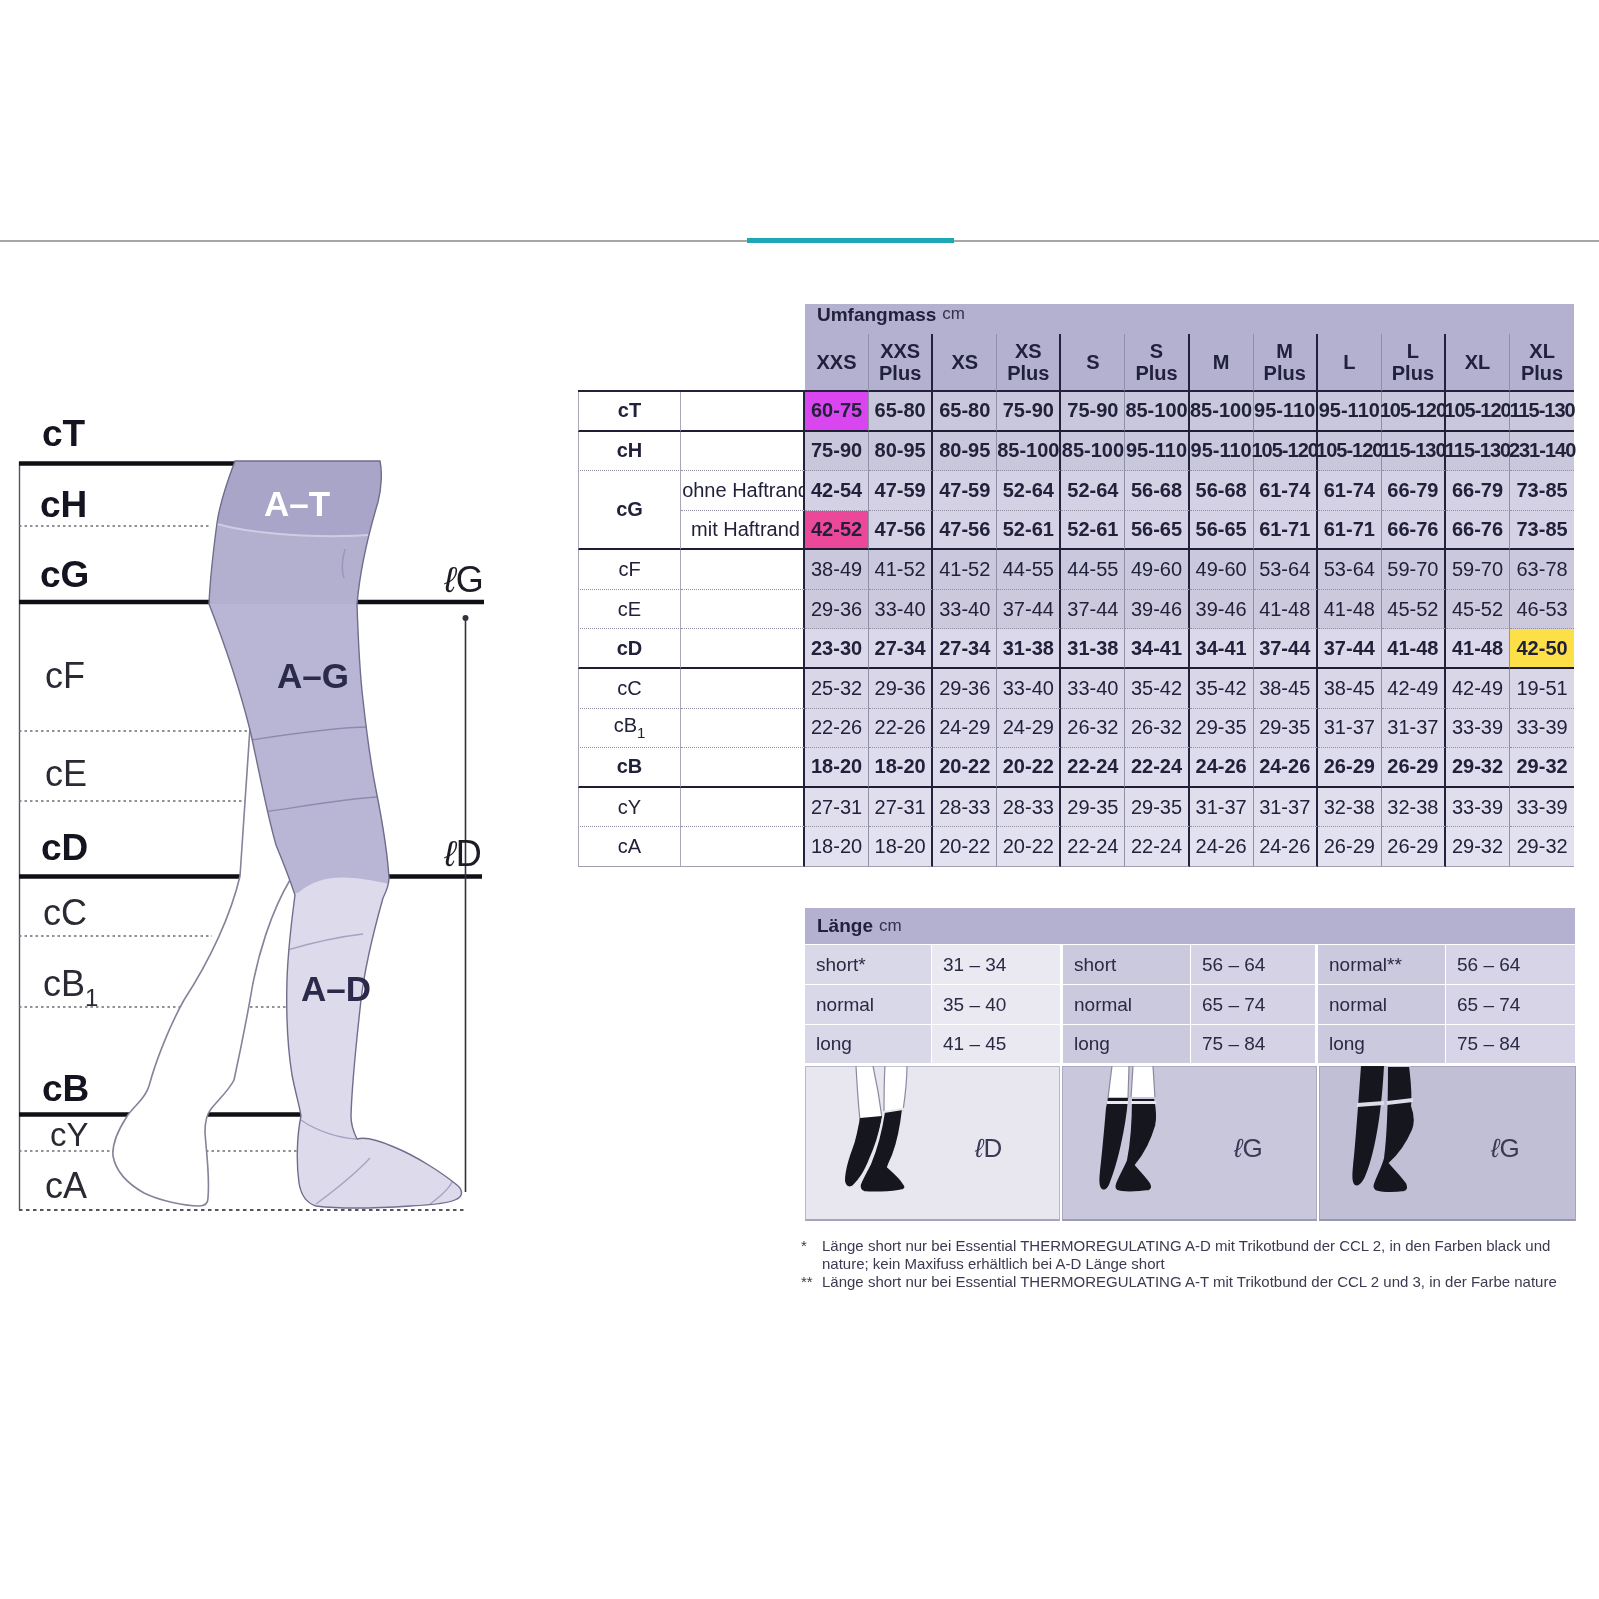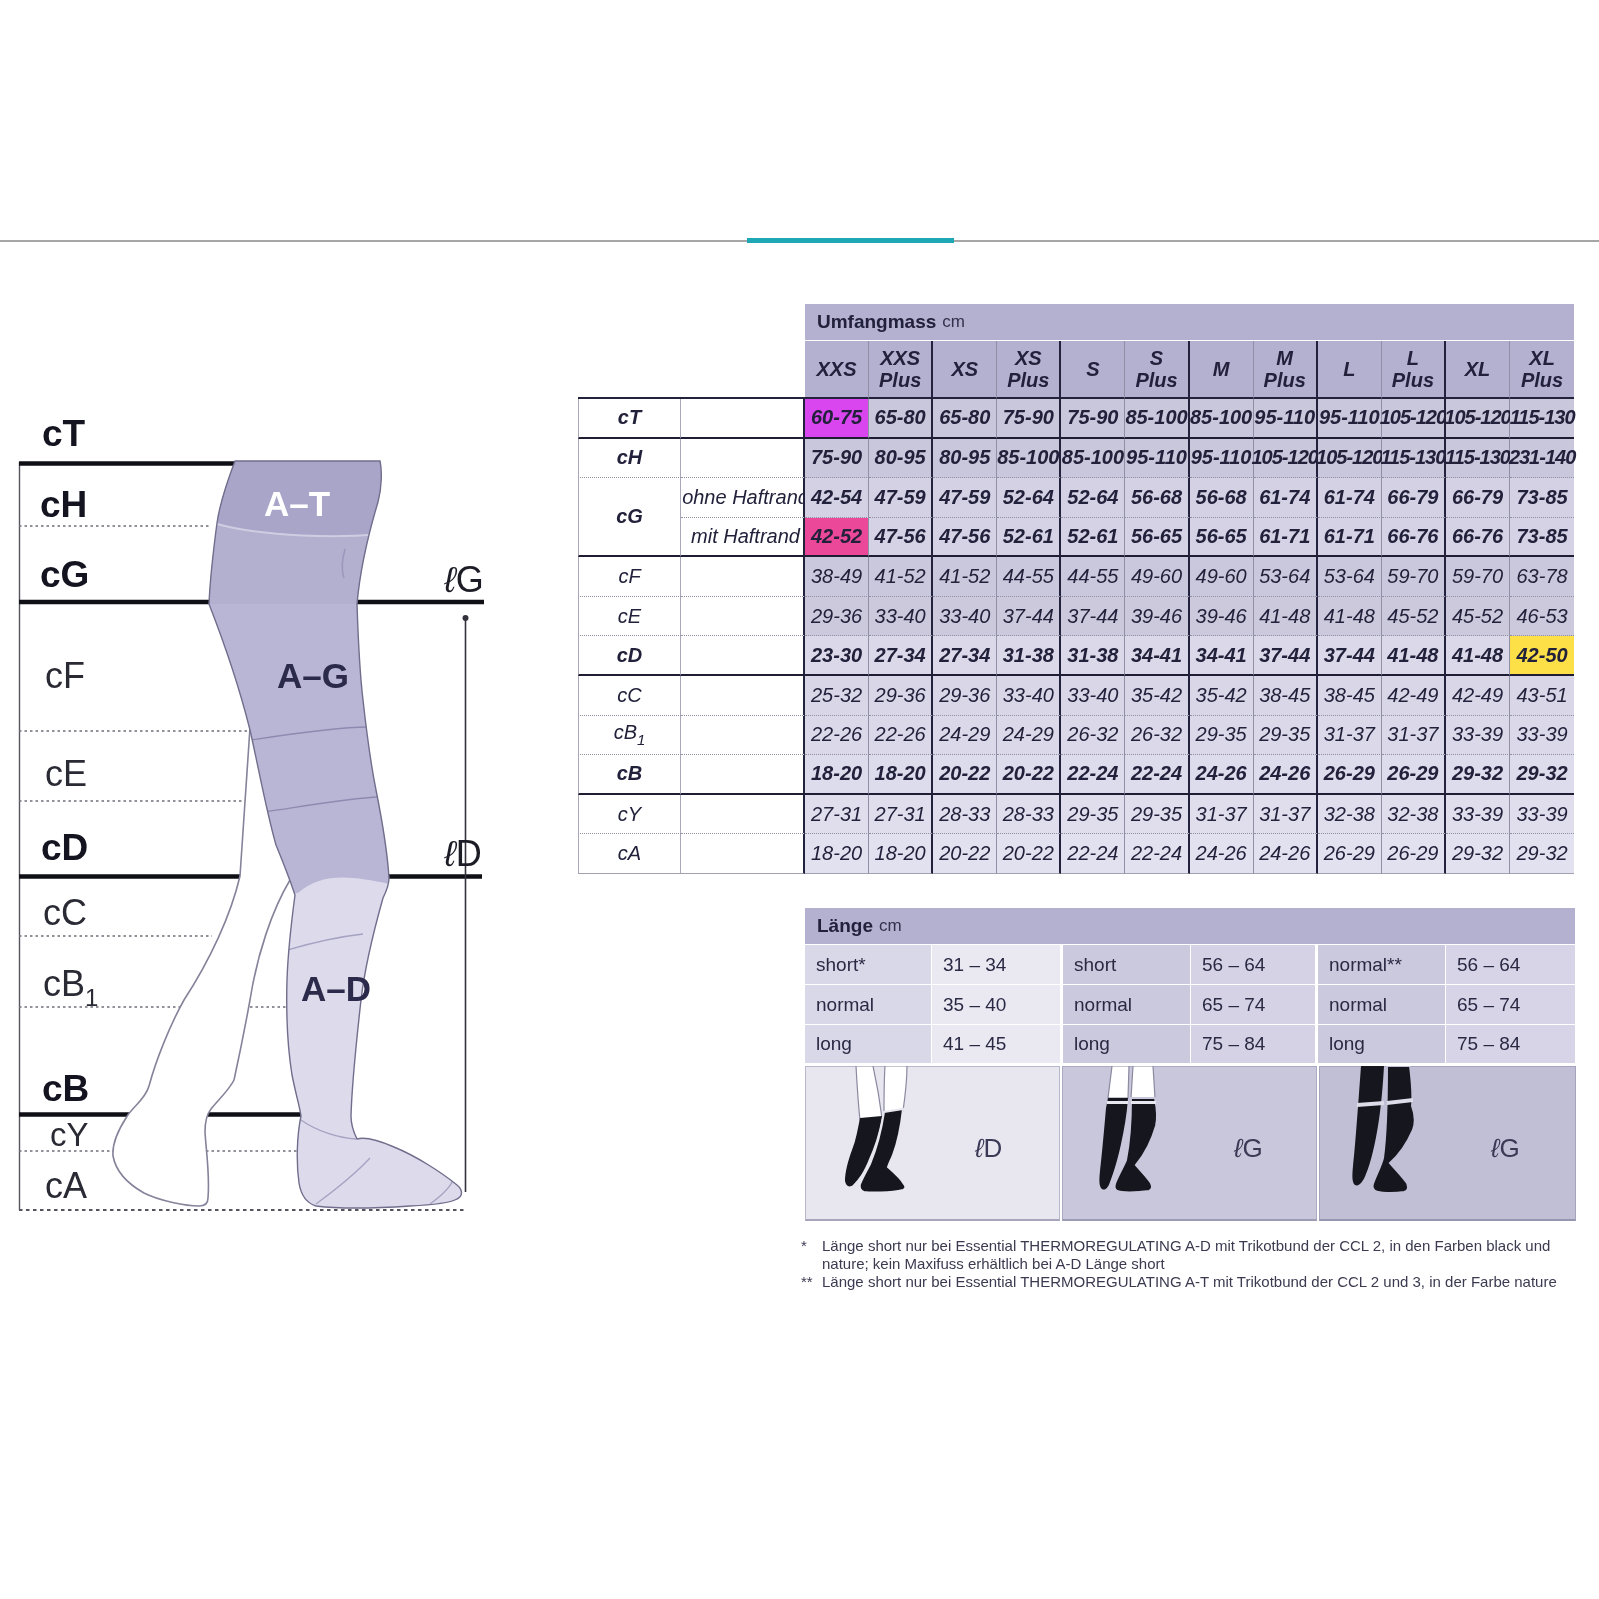--- a/index.html
+++ b/index.html
@@ -1,22 +1,22 @@
 <!DOCTYPE html>
 <html><head>
 <meta charset="utf-8">
 <style>
   html,body{margin:0;padding:0;background:#ffffff;}
   #page{position:relative;width:1599px;height:1599px;background:#ffffff;overflow:hidden;
         font-family:"Liberation Sans", sans-serif;}
   .abs{position:absolute;}
   
-  #maingrid{position:absolute;left:578px;top:341px;display:grid;
+  #maingrid{position:absolute;left:578px;top:334px;display:grid;
     grid-template-columns:103px 124px repeat(12,64.1px);
-    grid-template-rows:58px repeat(12,39.58px);font-style:italic;}
+    grid-template-rows:58px repeat(12,39.58px);}
   #maingrid .c{display:flex;align-items:center;justify-content:center;
     box-sizing:border-box;font-size:20px;color:#22213b;white-space:nowrap;overflow:visible;}
   .hdr{background:#b3b0d0;font-weight:bold;font-size:20px;line-height:22px;text-align:center;
        border-bottom:2px solid #23223c;}
   .lab{background:#ffffff;font-size:23px;color:#201f38;}
   .vthin{border-right:1px solid #8f8fa5;}
   .vheavy{border-right:2px solid #23223c;}
   .vlab{border-right:1px solid #a8a8b8;}
   .vleft{border-left:1px solid #a8a8b8;}
   .hbh{border-bottom:2.5px solid #1e1d33;}
@@ -173,21 +173,21 @@
     <text x="444" y="866" font-size="36" fill="#1c1c26"><tspan font-style="italic">ℓ</tspan>D</text>
 
     <text x="264" y="516" font-size="35" font-weight="bold" fill="#ffffff">A–T</text>
 
     <text x="277" y="688" font-size="35" font-weight="bold" fill="#2b2a4a">A–G</text>
 
     <text x="301" y="1001" font-size="35" font-weight="bold" fill="#2b2a4a">A–D</text>
   </svg>
 
   <div class="abs" style="left:805px;top:304px;width:769px;height:36px;background:#b3b0d0;
-       display:flex;align-items:center;">
+       display:flex;">
     <span style="font-size:19px;font-weight:bold;color:#22213b;margin-left:12px;">Umfangmass</span>
     <span style="font-size:17px;color:#33324a;margin-left:6px;">cm</span>
   </div>
 
   <div id="maingrid">
       <div class="c" style="background:#fff;border-bottom:2px solid #23223c;"></div>
       <div class="c" style="background:#fff;border-bottom:2px solid #23223c;"></div>
       <div class="c hdr vthin">XXS</div>
       <div class="c hdr vheavy">XXS<br>Plus</div>
       <div class="c hdr vthin">XS</div>
@@ -319,21 +319,21 @@
       <div class="c vheavy hbd lt " style="background:#d8d6e7">29-36</div>
       <div class="c vthin hbd lt " style="background:#d8d6e7">29-36</div>
       <div class="c vheavy hbd lt " style="background:#d8d6e7">33-40</div>
       <div class="c vthin hbd lt " style="background:#d8d6e7">33-40</div>
       <div class="c vheavy hbd lt " style="background:#d8d6e7">35-42</div>
       <div class="c vthin hbd lt " style="background:#d8d6e7">35-42</div>
       <div class="c vheavy hbd lt " style="background:#d8d6e7">38-45</div>
       <div class="c vthin hbd lt " style="background:#d8d6e7">38-45</div>
       <div class="c vheavy hbd lt " style="background:#d8d6e7">42-49</div>
       <div class="c vthin hbd lt " style="background:#d8d6e7">42-49</div>
-      <div class="c  hbd lt " style="background:#d8d6e7">43-51</div>
+      <div class="c  hbd lt " style="background:#d8d6e7">19-51</div>
       <div class="c lab  vleft vlab hbd">
         <span>cB<span style="font-size:15px;vertical-align:-6px;">1</span></span>
       </div>
       <div class="c haft vheavy hbd" style="grid-column:2;"></div>
       <div class="c vthin hbd lt " style="background:#dbd9e9">22-26</div>
       <div class="c vheavy hbd lt " style="background:#dbd9e9">22-26</div>
       <div class="c vthin hbd lt " style="background:#dbd9e9">24-29</div>
       <div class="c vheavy hbd lt " style="background:#dbd9e9">24-29</div>
       <div class="c vthin hbd lt " style="background:#dbd9e9">26-32</div>
       <div class="c vheavy hbd lt " style="background:#dbd9e9">26-32</div>

